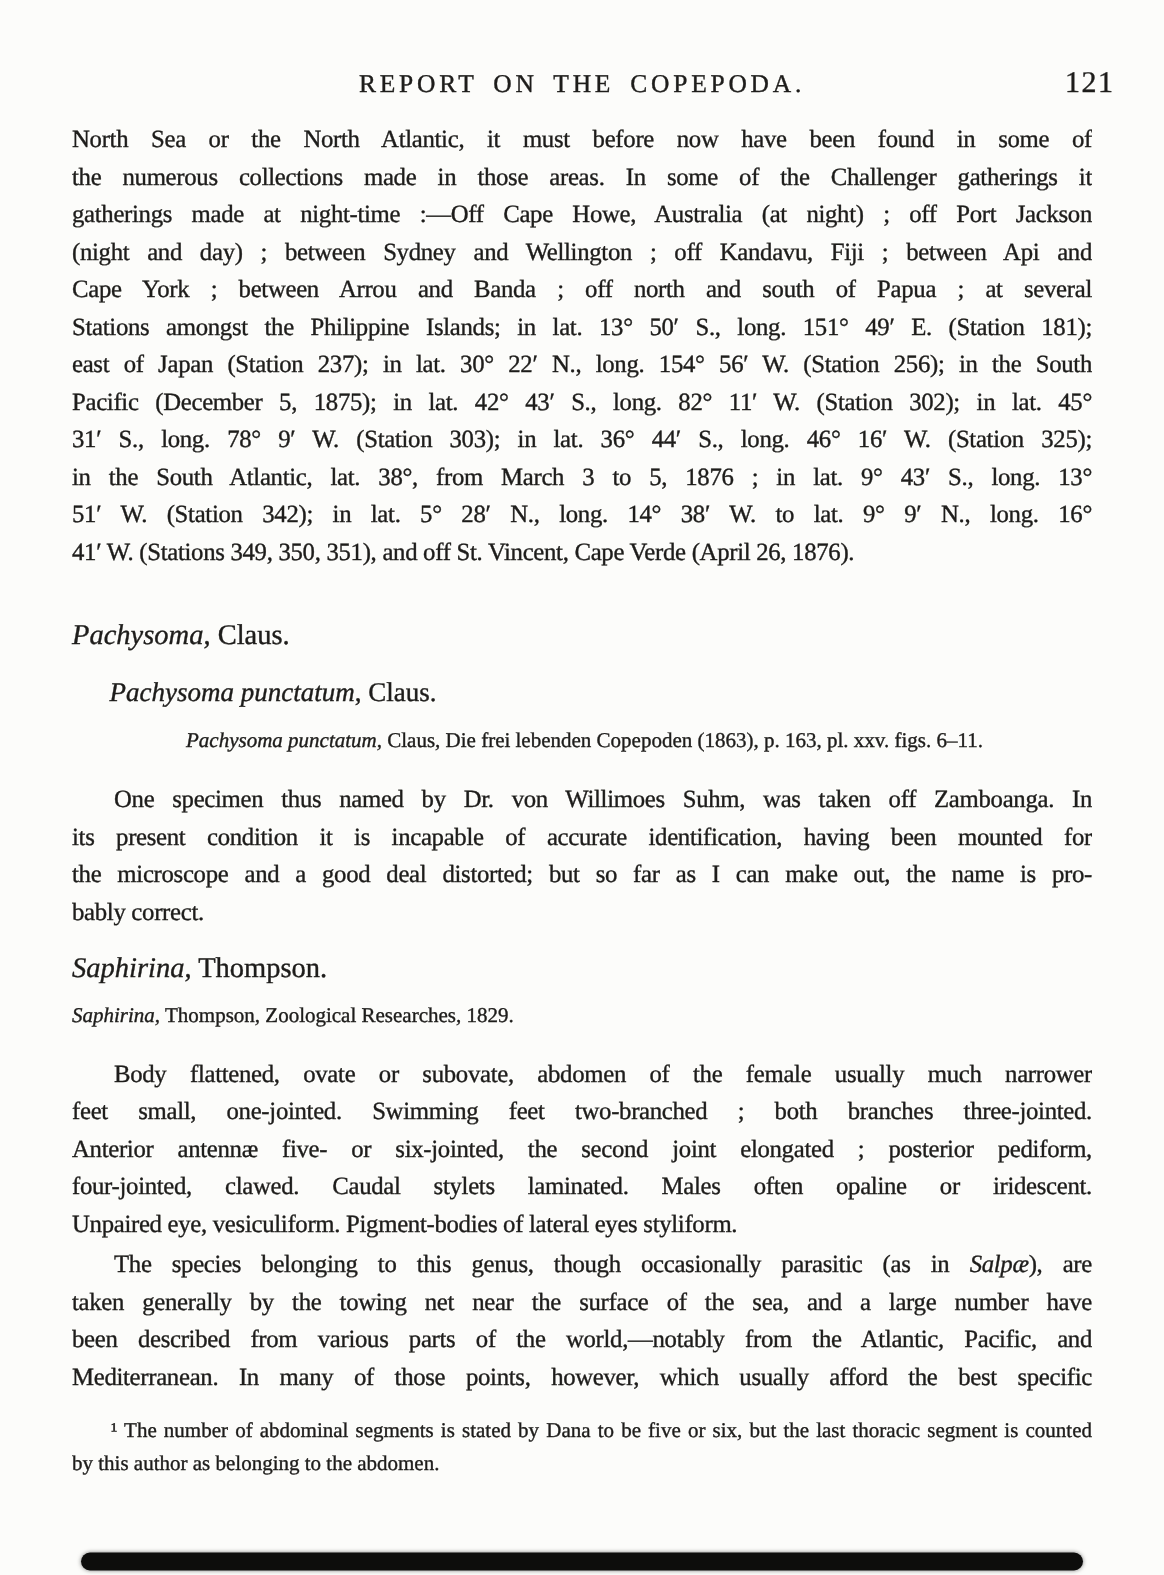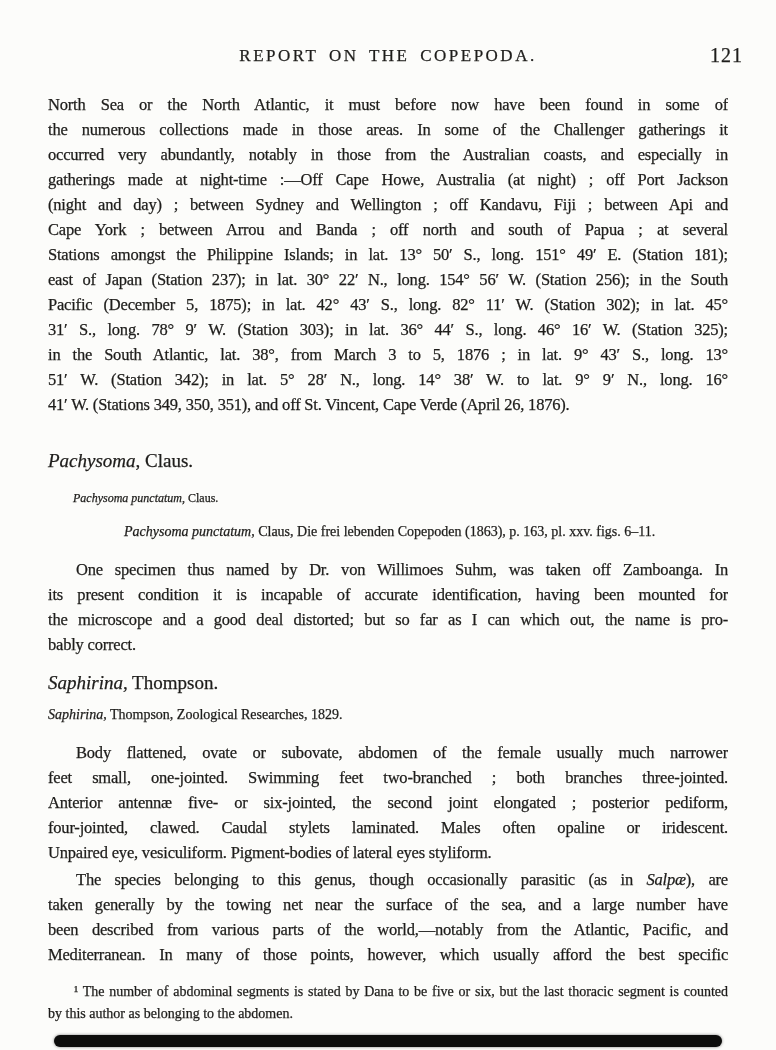--- a/index.html
+++ b/index.html
@@ -27,39 +27,39 @@
     letter-spacing:-0.2px;
     text-align:justify;text-align-last:justify;
     overflow:hidden;white-space:nowrap;
   }
   .line.last{text-align-last:left;white-space:normal;}
   .line.indent{text-indent:28px;}
   .heading{
     text-align:left;font-size:19px;line-height:24px;
   }
   .subheading{
-    font-size:12px;line-height:23px;padding-left:25px;
+    font-size:18px;line-height:23px;padding-left:25px;
   }
   .citation{
     font-size:14px;line-height:19px;
   }
   .citation.offset{padding-left:76px;}
   .citation.centered{text-align:left;}
   .footnote{margin-top:14px;}
   .footnote .line{
     font-size:14px;line-height:22px;height:22px;letter-spacing:0;
   }
   .footnote .line.indent{text-indent:26px;}
   i{font-style:italic;}
   .scan-bar{
     position:absolute;left:54px;top:1035px;width:668px;height:12px;
     background:#0d0d0c;border-radius:6px;
     box-shadow:0 0 3px rgba(20,20,20,.55);
   }
-  .mt-p1{margin-top:22px;}
+  .mt-p1{margin-top:10px;}
   .mt-h1{margin-top:32px;}
   .mt-sub{margin-top:14px;}
   .mt-cit1{margin-top:12px;}
   .mt-p2{margin-top:16px;}
   .mt-h2{margin-top:14px;}
   .mt-cit2{margin-top:10px;}
   .mt-p3{margin-top:16px;}
   .mt-p4{margin-top:2px;}
 </style>
 </head>
@@ -68,39 +68,38 @@
 <div class="page">
   <div class="inner">
     <div class="header">
       <div class="running-title">REPORT ON THE COPEPODA.</div>
       <div class="page-num">121</div>
     </div>
     <div id="doc">
         <div class="para mt-p1">
           <div class="line">North Sea or the North Atlantic, it must before now have been found in some of</div>
           <div class="line">the numerous collections made in those areas.  In some of the Challenger gatherings it</div>
-          <div class="line">occurred very abundantly, notably in those from the Australian coasts, and especially in</div>
           <div class="line">gatherings made at night-time :—Off Cape Howe, Australia (at night) ; off Port Jackson</div>
           <div class="line">(night and day) ; between Sydney and Wellington ; off Kandavu, Fiji ; between Api and</div>
           <div class="line">Cape York ; between Arrou and Banda ; off north and south of Papua ; at several</div>
           <div class="line">Stations amongst the Philippine Islands; in lat. 13° 50′ S., long. 151° 49′ E. (Station 181);</div>
           <div class="line">east of Japan (Station 237); in lat. 30° 22′ N., long. 154° 56′ W. (Station 256); in the South</div>
           <div class="line">Pacific (December 5, 1875); in lat. 42° 43′ S., long. 82° 11′ W. (Station 302); in lat. 45°</div>
           <div class="line">31′ S., long. 78° 9′ W. (Station 303); in lat. 36° 44′ S., long. 46° 16′ W. (Station 325);</div>
           <div class="line">in the South Atlantic, lat. 38°, from March 3 to 5, 1876 ; in lat. 9° 43′ S., long. 13°</div>
           <div class="line">51′ W. (Station 342); in lat. 5° 28′ N., long. 14° 38′ W. to lat. 9° 9′ N., long. 16°</div>
           <div class="line last">41′ W. (Stations 349, 350, 351), and off St. Vincent, Cape Verde (April 26, 1876).</div>
         </div>
         <div class="heading mt-h1"><i>Pachysoma</i>, Claus.</div>
         <div class="subheading mt-sub"><i>Pachysoma punctatum</i>, Claus.</div>
         <div class="citation mt-cit1 offset"><i>Pachysoma punctatum</i>, Claus, Die frei lebenden Copepoden (1863), p. 163, pl. xxv. figs. 6–11.</div>
         <div class="para mt-p2">
           <div class="line indent">One specimen thus named by Dr. von Willimoes Suhm, was taken off Zamboanga.  In</div>
           <div class="line">its present condition it is incapable of accurate identification, having been mounted for</div>
-          <div class="line">the microscope and a good deal distorted; but so far as I can which out, the name is pro-</div>
+          <div class="line">the microscope and a good deal distorted; but so far as I can make out, the name is pro-</div>
           <div class="line last">bably correct.</div>
         </div>
         <div class="heading mt-h2"><i>Saphirina</i>, Thompson.</div>
         <div class="citation mt-cit2 centered"><i>Saphirina</i>, Thompson, Zoological Researches, 1829.</div>
         <div class="para mt-p3">
           <div class="line indent">Body flattened, ovate or subovate, abdomen of the female usually much narrower</div>
           <div class="line">feet small, one-jointed.  Swimming feet two-branched ; both branches three-jointed.</div>
           <div class="line">Anterior antennæ five- or six-jointed, the second joint elongated ; posterior pediform,</div>
           <div class="line">four-jointed, clawed.  Caudal stylets laminated.  Males often opaline or iridescent.</div>
           <div class="line last">Unpaired eye, vesiculiform.   Pigment-bodies of lateral eyes styliform.</div>

